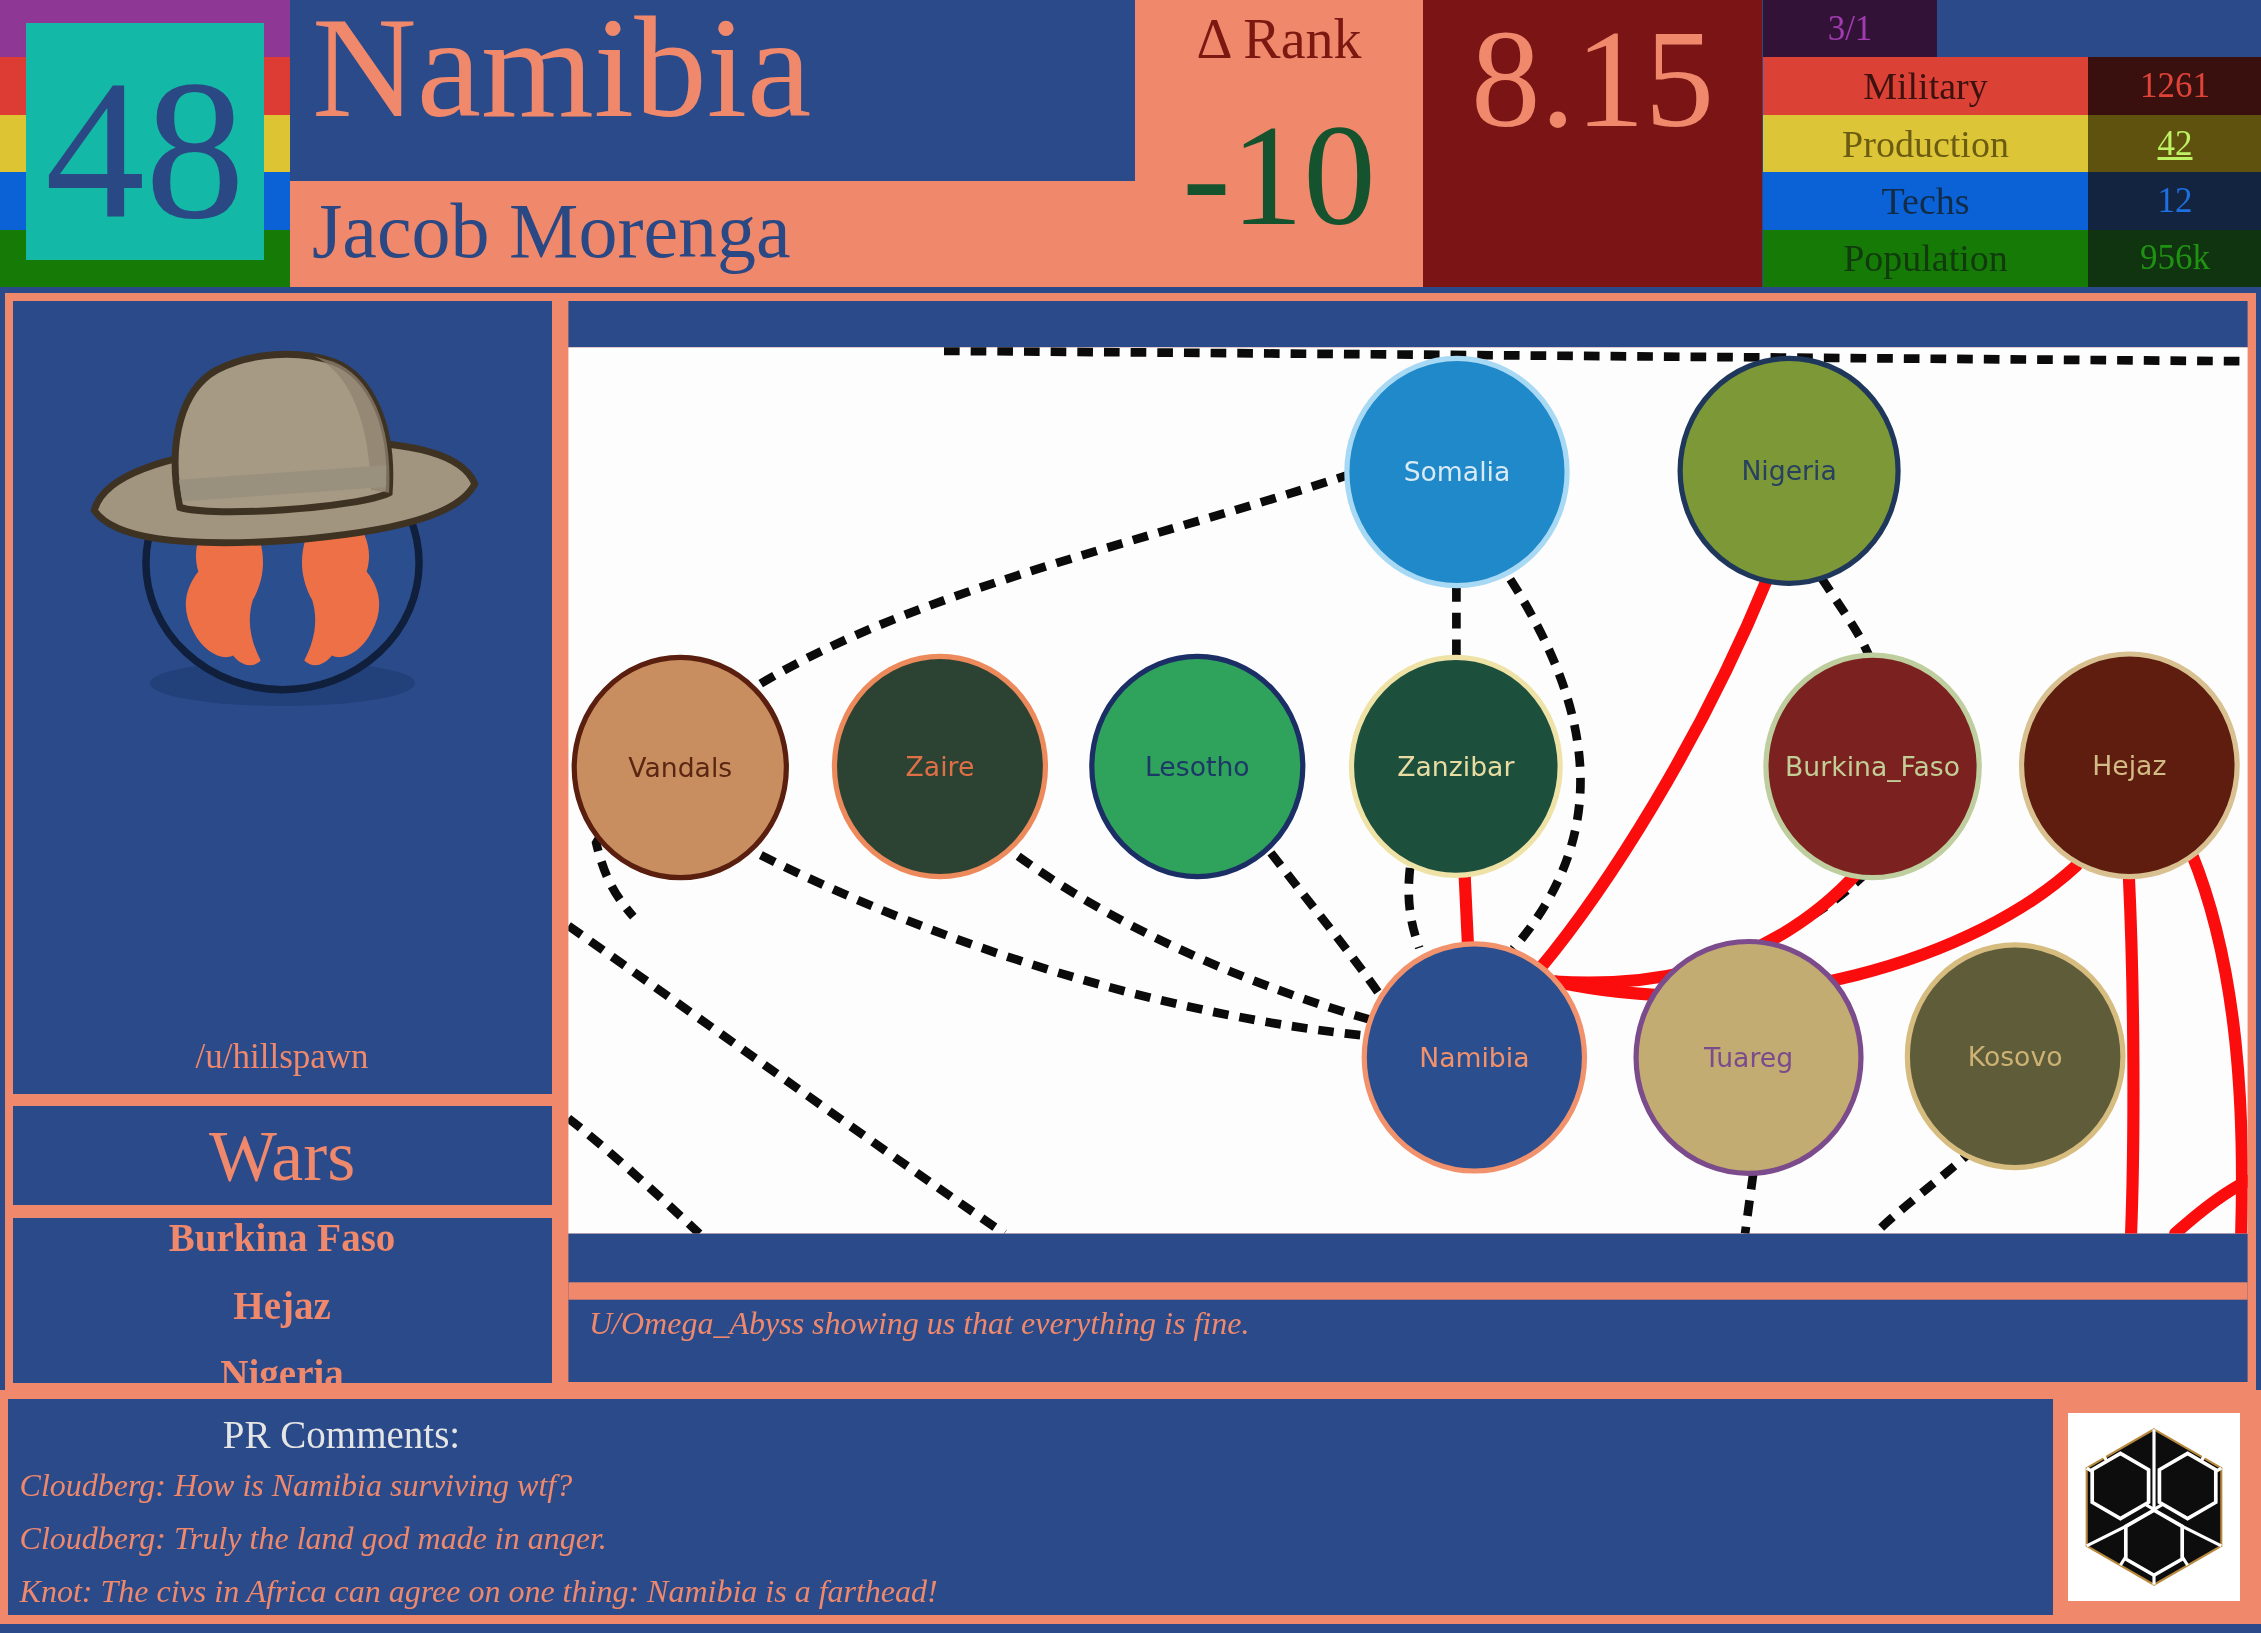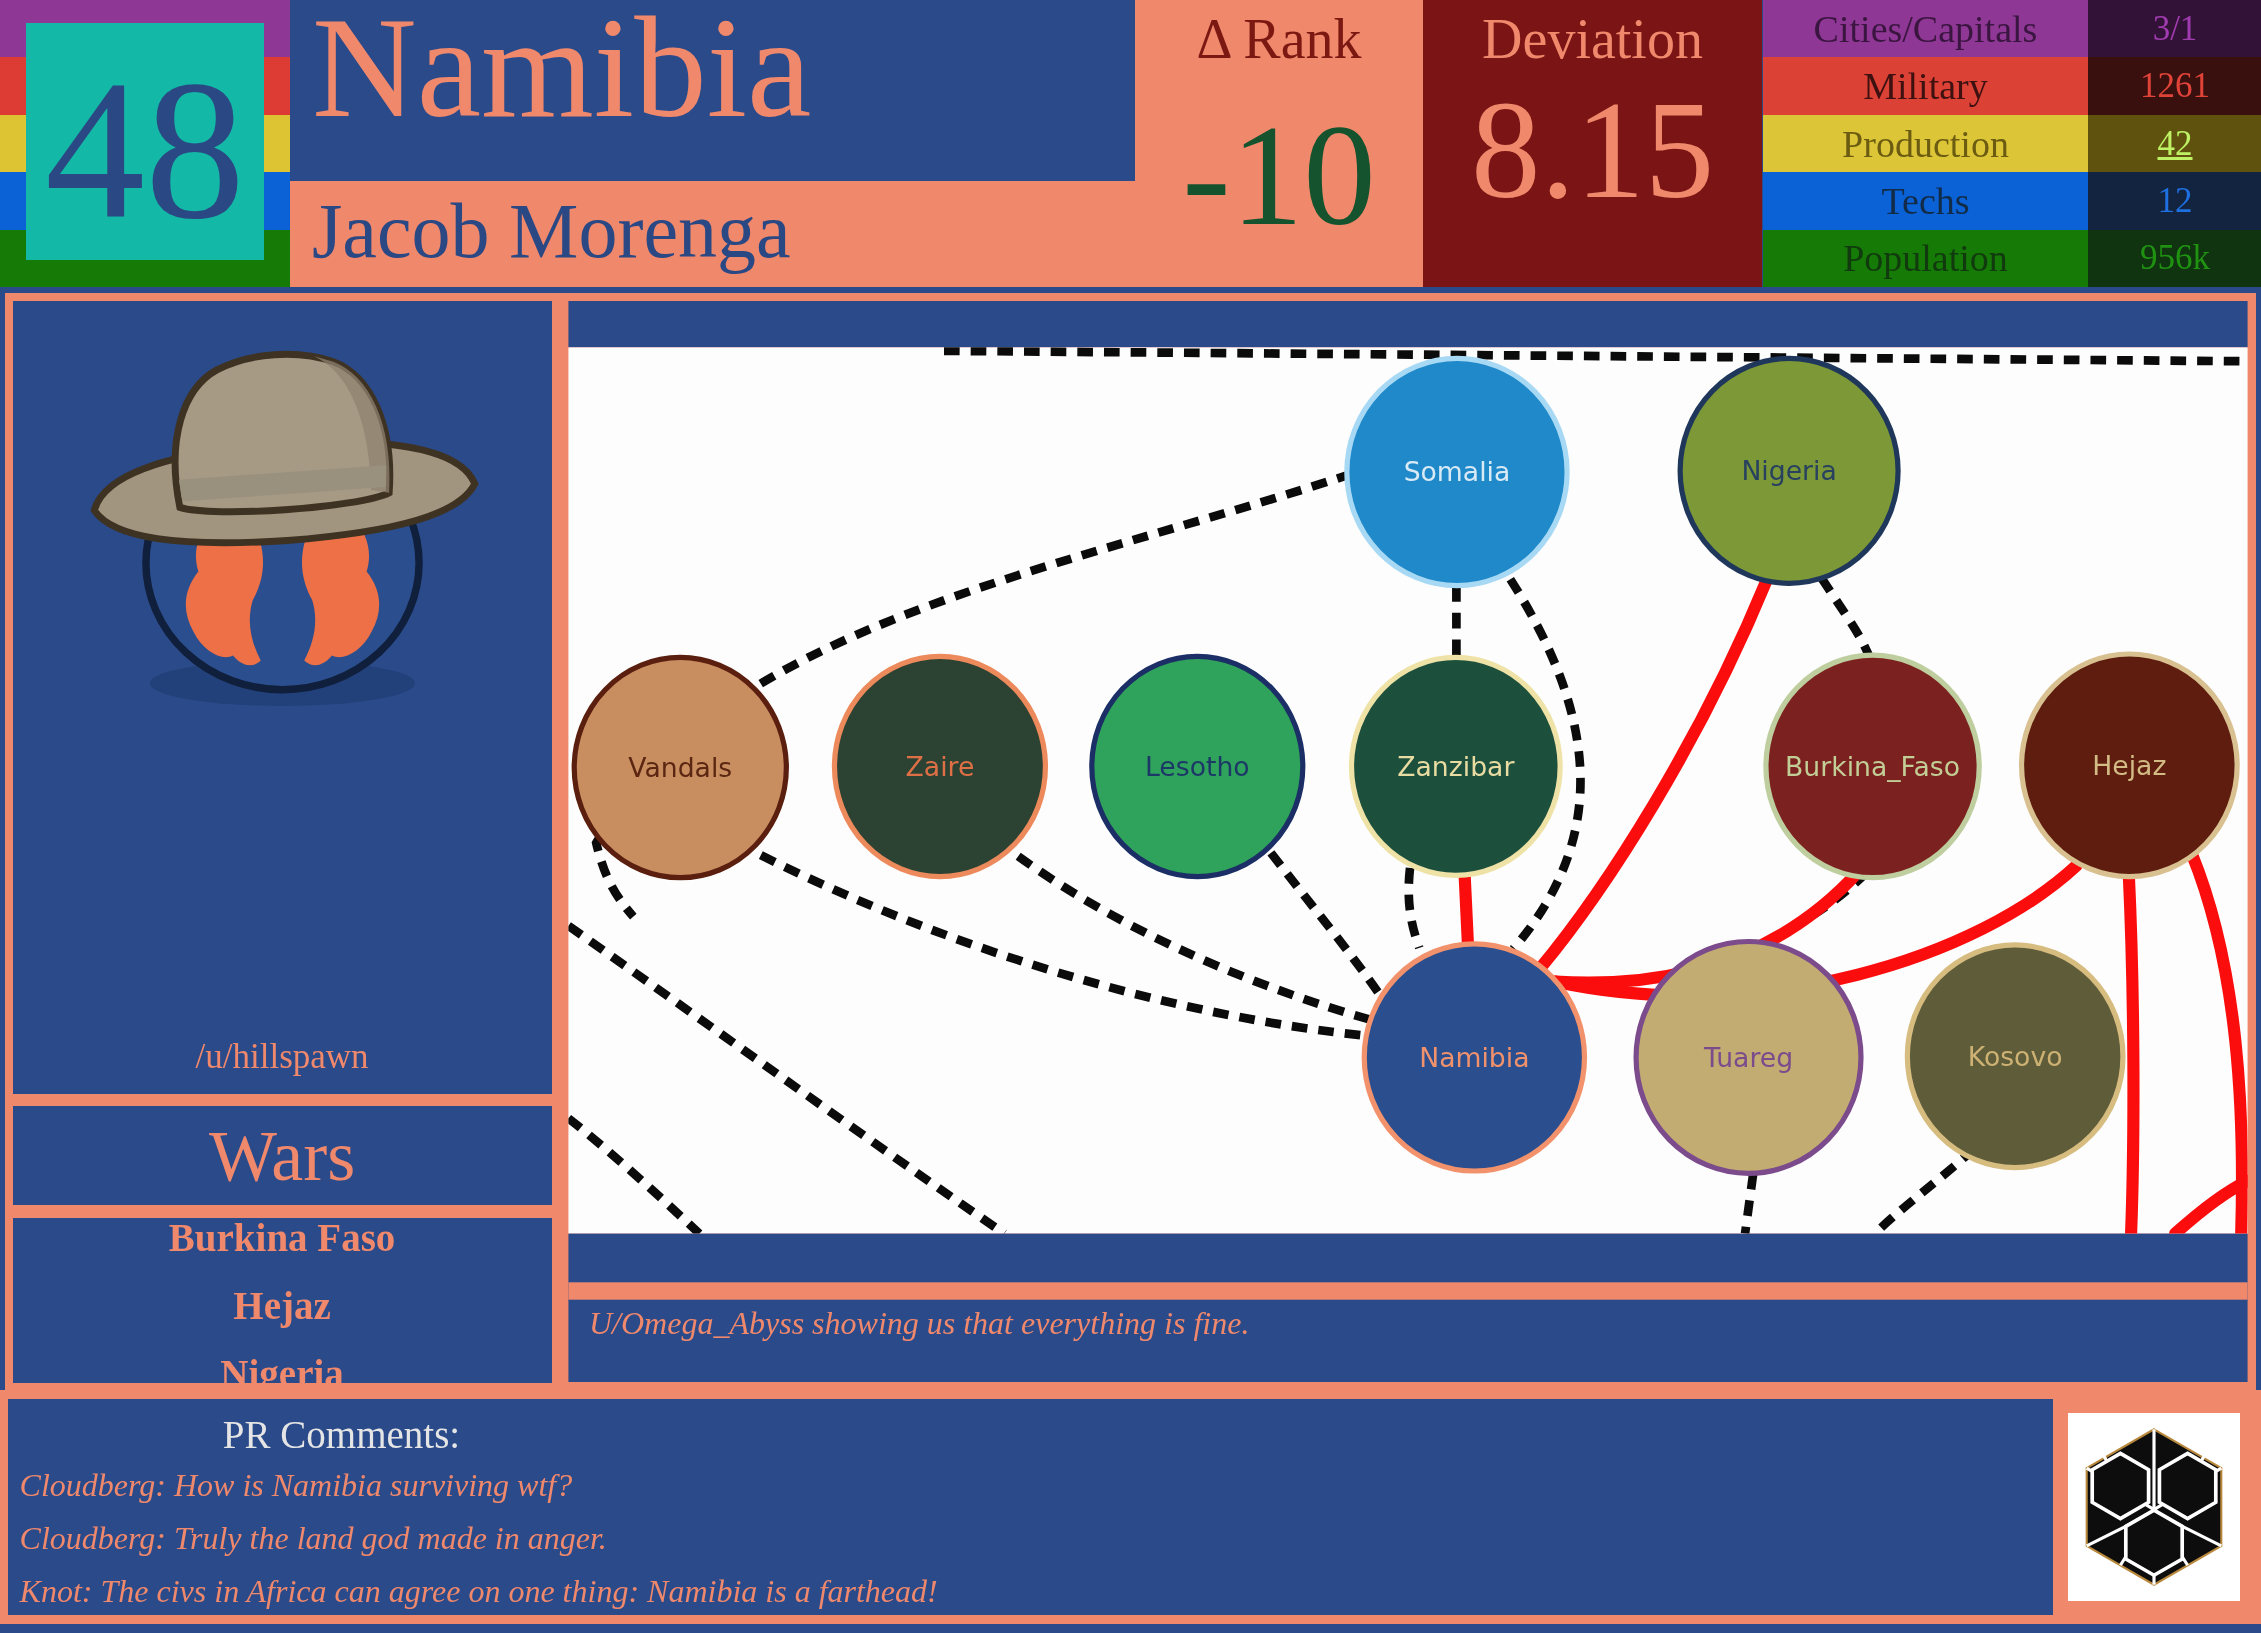--- a/index.html
+++ b/index.html
@@ -74,28 +74,26 @@
   </div>
   <div class="abs leader-block">
     <div class="leader-name">Jacob Morenga</div>
   </div>
 
   <div class="abs drank-block">
     <div class="drank-label">Δ Rank</div>
     <div class="drank-value">-10</div>
   </div>
   <div class="abs dev-block">
-    <div class="dev-label">Deviation</div>
     <div class="dev-value">8.15</div>
   </div>
 
   <div class="abs stats">
 
   <div class="stat-row">
-        <div class="stat-label" style="background: rgb(143, 55, 149); color: rgb(58, 21, 64);">Cities/Capitals</div>
         <div class="stat-value" style="background: rgb(51, 18, 56); color: rgb(161, 60, 176);">3/1</div>
       </div>
       <div class="stat-row">
         <div class="stat-label" style="background: rgb(220, 65, 54); color: rgb(61, 17, 16);">Military</div>
         <div class="stat-value" style="background: rgb(58, 16, 15); color: rgb(224, 67, 56);">1261</div>
       </div>
       <div class="stat-row">
         <div class="stat-label" style="background: rgb(220, 197, 54); color: rgb(107, 92, 17);">Production</div>
         <div class="stat-value" style="background: rgb(95, 82, 15); color: #bef264; text-decoration: underline;">42</div>
       </div>

